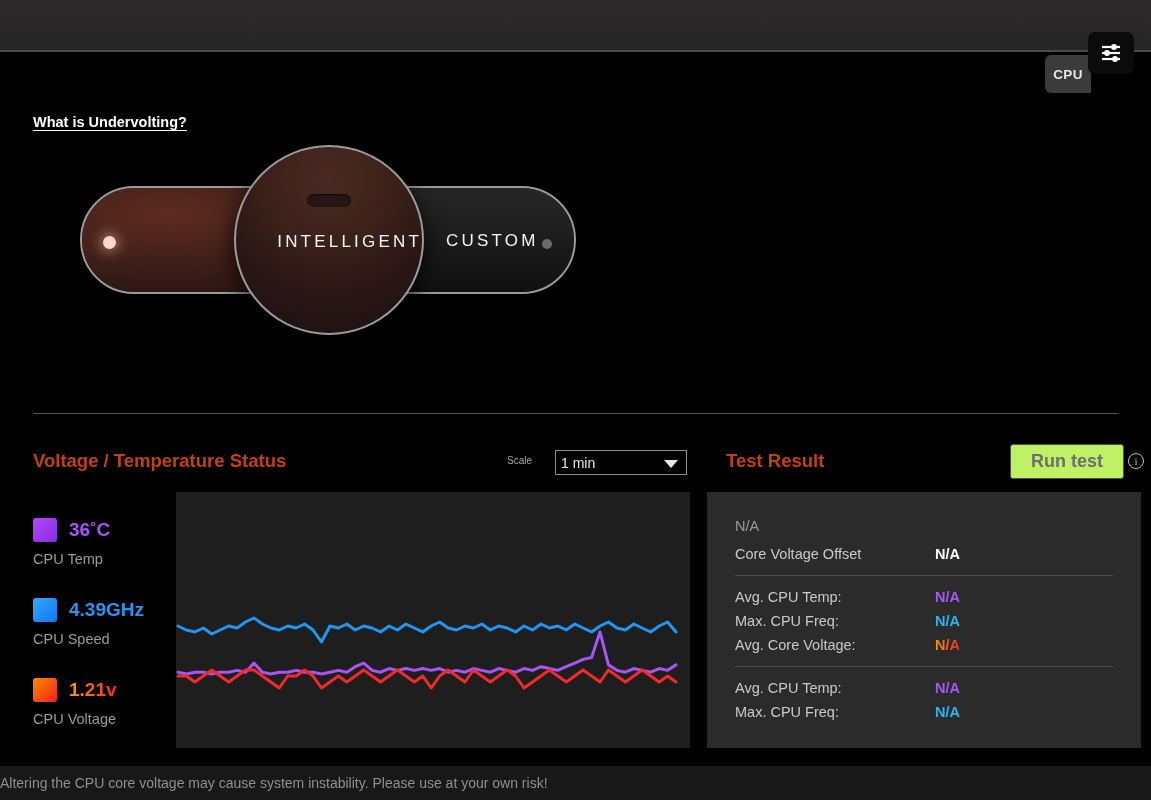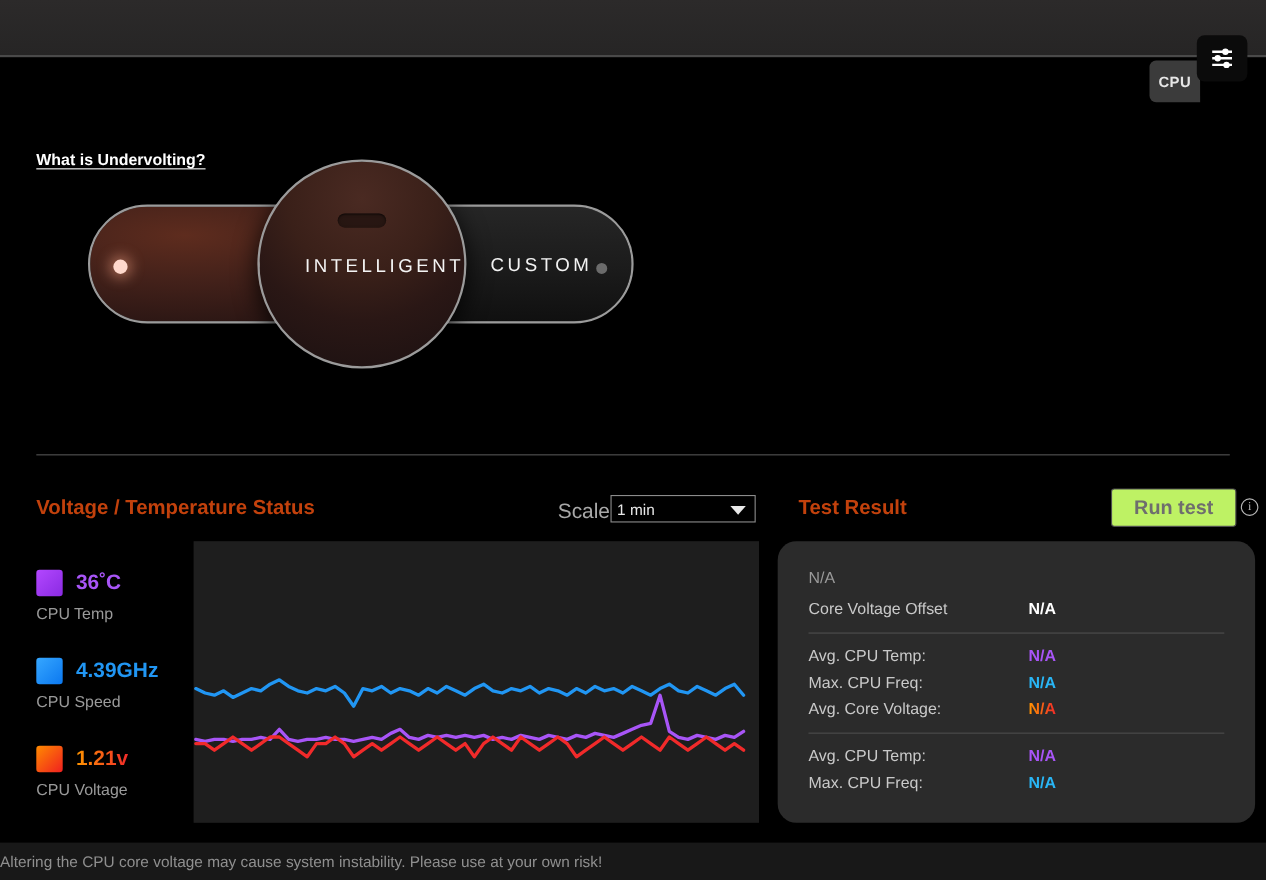--- a/index.html
+++ b/index.html
@@ -109,21 +109,20 @@
   .what-link {
     position: absolute;
     left: 33px;
     top: 114px;
     font-size: 14.5px;
     font-weight: bold;
     color: #ffffff;
     text-decoration: underline;
     text-underline-offset: 3px;
     cursor: pointer;
-    margin-top: 24px;
   }
 
   
   .toggle-wrap {
     position: absolute;
     left: 80px;
     top: 186px;
     width: 496px;
     height: 108px;
   }
@@ -237,21 +236,21 @@
     font-size: 18.5px;
     font-weight: bold;
     color: #c2410c;
   }
   #vt-title { left: 33px; top: 450px; }
   #tr-title { left: 726px; top: 450px; }
 
   .scale-label {
     position: absolute;
     left: 507px; top: 455px;
-    font-size: 19px;
+    font-size: 10px;
     color: #a8a8a8;
   }
 
   .scale-select {
     position: absolute;
     left: 555px; top: 450px;
     width: 132px;
     height: 25px;
     background: #000000;
     border: 1px solid #8c8c8c;
@@ -340,21 +339,20 @@
   }
   .chart-panel svg { display: block; width: 100%; height: 100%; }
 
   
   .tr-panel {
     position: absolute;
     left: 707px; top: 492px;
     width: 434px; height: 256px;
     background: #2b2b2b;
     padding: 26px 28px 0 28px;
-    border-radius: 17px;
   }
 
   .tr-sub {
     font-size: 14.5px;
     color: #9a9a9a;
     margin-bottom: 8px;
   }
 
   .tr-row {
     display: flex;

